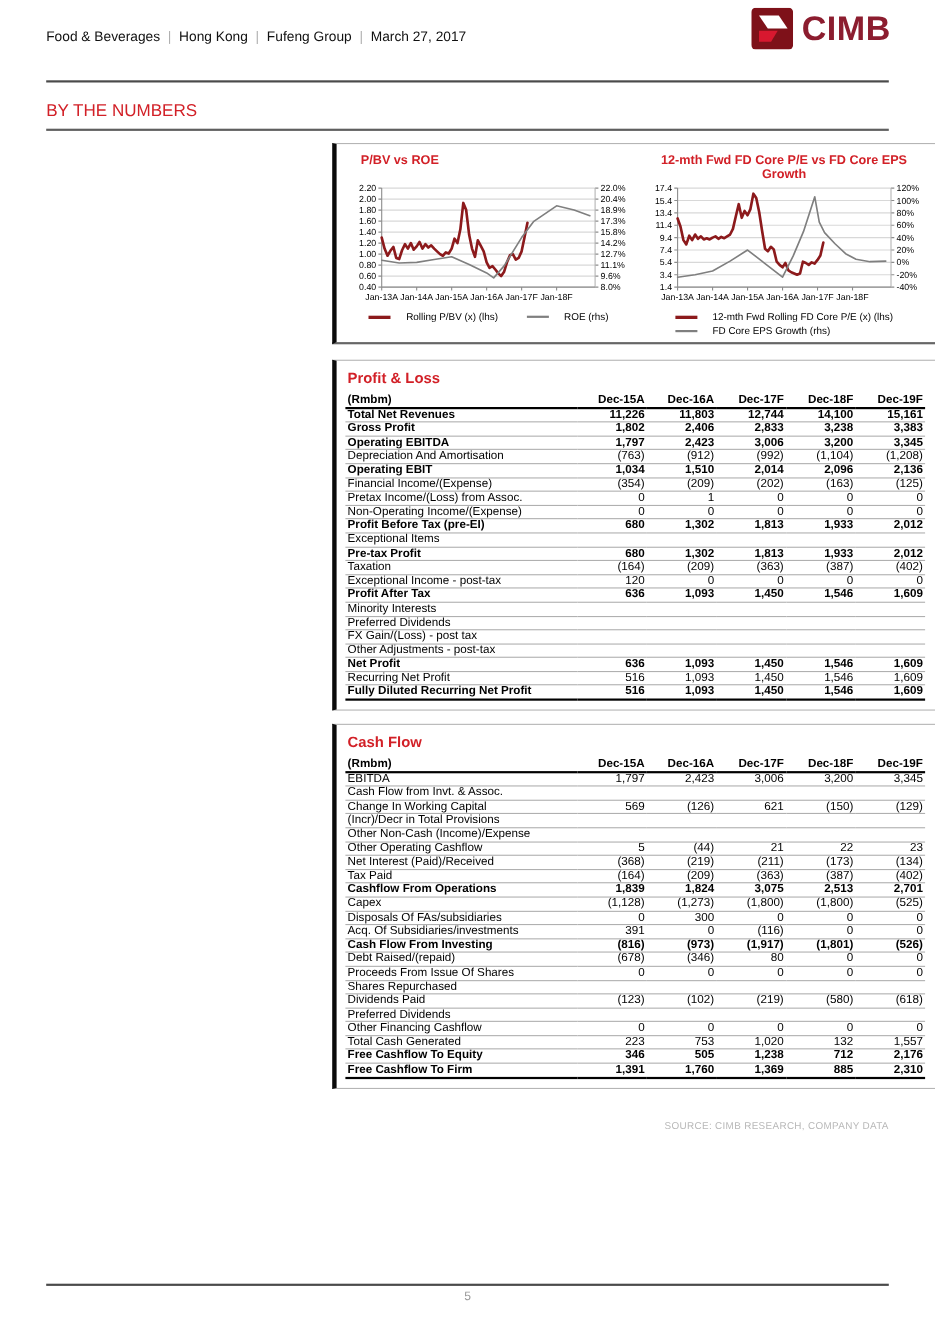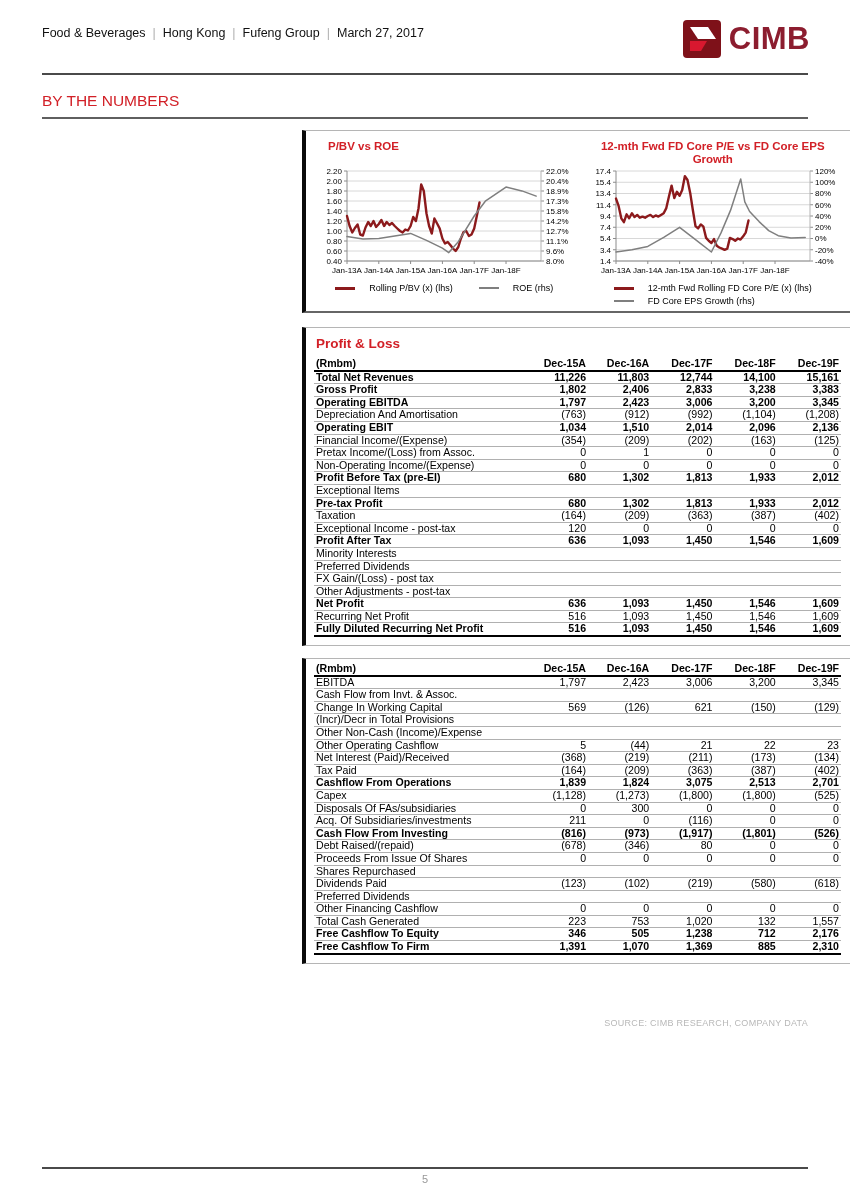--- a/index.html
+++ b/index.html
@@ -4,21 +4,21 @@
 <style>
   * { margin:0; padding:0; box-sizing:border-box; }
   html,body { background:#ffffff; }
   body {
     width:850px; height:1201px; position:relative;
     font-family:"Liberation Sans", sans-serif; color:#000;
     overflow:hidden;
   }
   .crumbs { position:absolute; top:26px; left:42px; font-size:12.5px; color:#111; white-space:nowrap; }
   .crumbs .sep { color:#b0b0b0; padding:0 7px; }
-  .logo { position:absolute; top:20px; right:40px; display:flex; align-items:center; gap:8px; }
+  .logo { position:absolute; top:7px; right:40px; display:flex; align-items:center; gap:8px; }
   .logo-word { font-size:31px; font-weight:bold; color:#8C1D2F; letter-spacing:0.5px; line-height:38px; }
   .rule { position:absolute; left:42px; width:766px; background:#4a4a4a; }
   .rule-top { top:73px; height:2px; }
   .rule-title { top:117px; height:2px; background:#5f5f5f; }
   .rule-bottom { top:1167px; height:2px; }
   .section-title { position:absolute; top:92px; left:42px; font-size:15.5px; font-weight:normal; color:#D22027; }
 
   .panel { position:absolute; left:258px; width:550px; background:#fff;
            border:1px solid #b5b5b5; border-left:4px solid #0a0a0a;margin-left:44px; }
   .charts-panel { top:130px; height:183px; display:flex; padding:5px 4px 2px 4px; border-bottom:2px solid #666; }
@@ -425,20 +425,21 @@
             <td class="num">1,450</td>
             <td class="num">1,546</td>
             <td class="num">1,609</td>
           </tr>
         </tbody>
       </table>
     </div>
 </div>
 
 <div class="panel cf-panel">
+  <div class="panel-title">Cash Flow</div>
   <div id="table-1">
       <table class="fin-table">
         <colgroup>
           <col style="width: 40%;">
           <col style="width: 12%;">
           <col style="width: 12%;">
           <col style="width: 12%;">
           <col style="width: 12%;">
           <col style="width: 12%;">
         </colgroup>
@@ -536,21 +537,21 @@
           <tr class="">
             <td>Disposals Of FAs/subsidiaries</td>
             <td class="num">0</td>
             <td class="num">300</td>
             <td class="num">0</td>
             <td class="num">0</td>
             <td class="num">0</td>
           </tr>
           <tr class="">
             <td>Acq. Of Subsidiaries/investments</td>
-            <td class="num">211</td>
+            <td class="num">391</td>
             <td class="num">0</td>
             <td class="num">(116)</td>
             <td class="num">0</td>
             <td class="num">0</td>
           </tr>
           <tr class="bold">
             <td>Cash Flow From Investing</td>
             <td class="num">(816)</td>
             <td class="num">(973)</td>
             <td class="num">(1,917)</td>
@@ -617,21 +618,21 @@
             <td>Free Cashflow To Equity</td>
             <td class="num">346</td>
             <td class="num">505</td>
             <td class="num">1,238</td>
             <td class="num">712</td>
             <td class="num">2,176</td>
           </tr>
           <tr class="bold last">
             <td>Free Cashflow To Firm</td>
             <td class="num">1,391</td>
-            <td class="num">1,070</td>
+            <td class="num">1,760</td>
             <td class="num">1,369</td>
             <td class="num">885</td>
             <td class="num">2,310</td>
           </tr>
         </tbody>
       </table>
     </div>
 </div>
 
 <div class="source-note">SOURCE: CIMB RESEARCH, COMPANY DATA</div>

